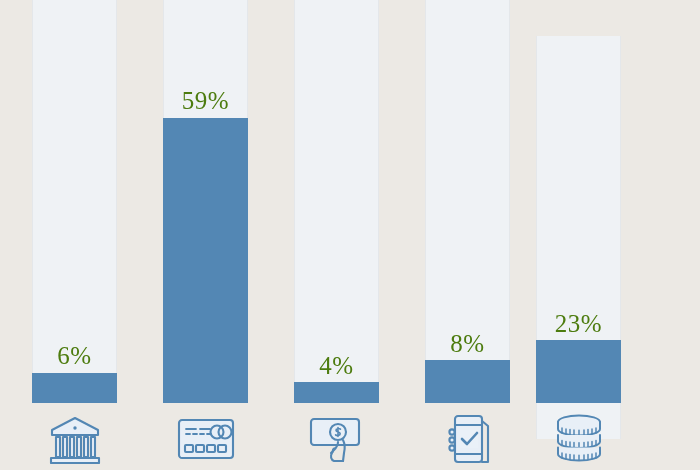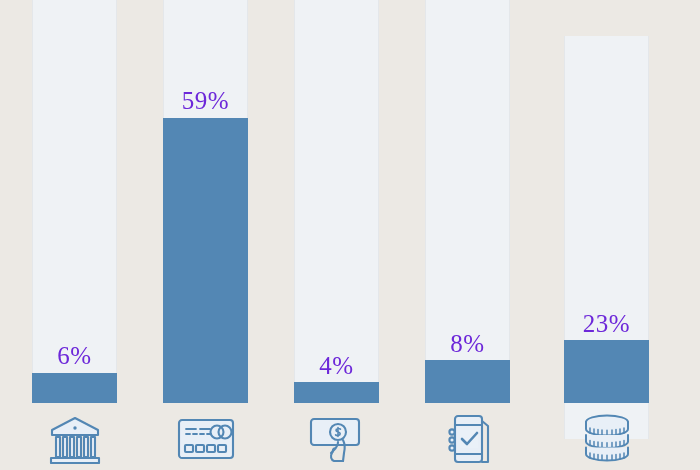--- a/index.html
+++ b/index.html
@@ -50,21 +50,21 @@
     width: 85px;
     bottom: 67px; 
     background: #5387b4;
     box-sizing: border-box;
   }
   .bar-label {
     position: absolute;
     left: 0;
     width: 85px;
     text-align: center;
-    color: #6d28d9;
+    color: #4d7c0f;
     font-size: 25px;
     font-family: "Liberation Serif", serif;
     letter-spacing: 0.5px;
     line-height: 1;
     white-space: nowrap;
   }
   .icon-wrap {
     position: absolute;
     left: 0;
     width: 85px;
@@ -151,21 +151,21 @@
           <rect x="17" y="17" width="18" height="18" fill="#eaf1f8" stroke="none"></rect>
           <path d="M19 26 L24 31 L34 20" stroke-width="2.6"></path>
           <path d="M39 8 L45 13 L45 49 L39 49"></path>
           <circle cx="9" cy="19" r="2.6" fill="#e8eff7"></circle>
           <circle cx="9" cy="27" r="2.6" fill="#e8eff7"></circle>
           <circle cx="9" cy="35" r="2.6" fill="#e8eff7"></circle>
         </svg>
       </div>
     </div>
 
-    <div class="column" style="left:564px;margin-top:36px;">
+    <div class="column" style="left:536px;margin-top:36px;">
       <div class="track"></div>
       <div class="bar" style="height:63px;"></div>
       <div class="bar-label" style="bottom:134px;">23%</div>
       <div class="icon-wrap">
         <svg width="58" height="52" viewBox="0 0 58 52" fill="none" stroke="#5387b4" stroke-width="2" stroke-linecap="round" stroke-linejoin="round">
           <ellipse cx="29" cy="9" rx="21" ry="6.5" fill="#e8eff7"></ellipse>
           <path d="M8 9 V16 C8 19.6 17.4 22.5 29 22.5 C40.6 22.5 50 19.6 50 16 V9" fill="#e8eff7"></path>
           <path d="M12 15 V20 M16 16 V21 M20 16.6 V21.6 M24 17 V22 M29 17.2 V22.3 M34 17 V22 M38 16.6 V21.6 M42 16 V21 M46 15 V20" stroke-width="1.5"></path>
           <path d="M8 22 V28.5 C8 32.1 17.4 35 29 35 C40.6 35 50 32.1 50 28.5 V22" fill="#e8eff7"></path>
           <path d="M12 27.5 V32.5 M16 28.5 V33.5 M20 29.1 V34.1 M24 29.5 V34.5 M29 29.7 V34.8 M34 29.5 V34.5 M38 29.1 V34.1 M42 28.5 V33.5 M46 27.5 V32.5" stroke-width="1.5"></path>

